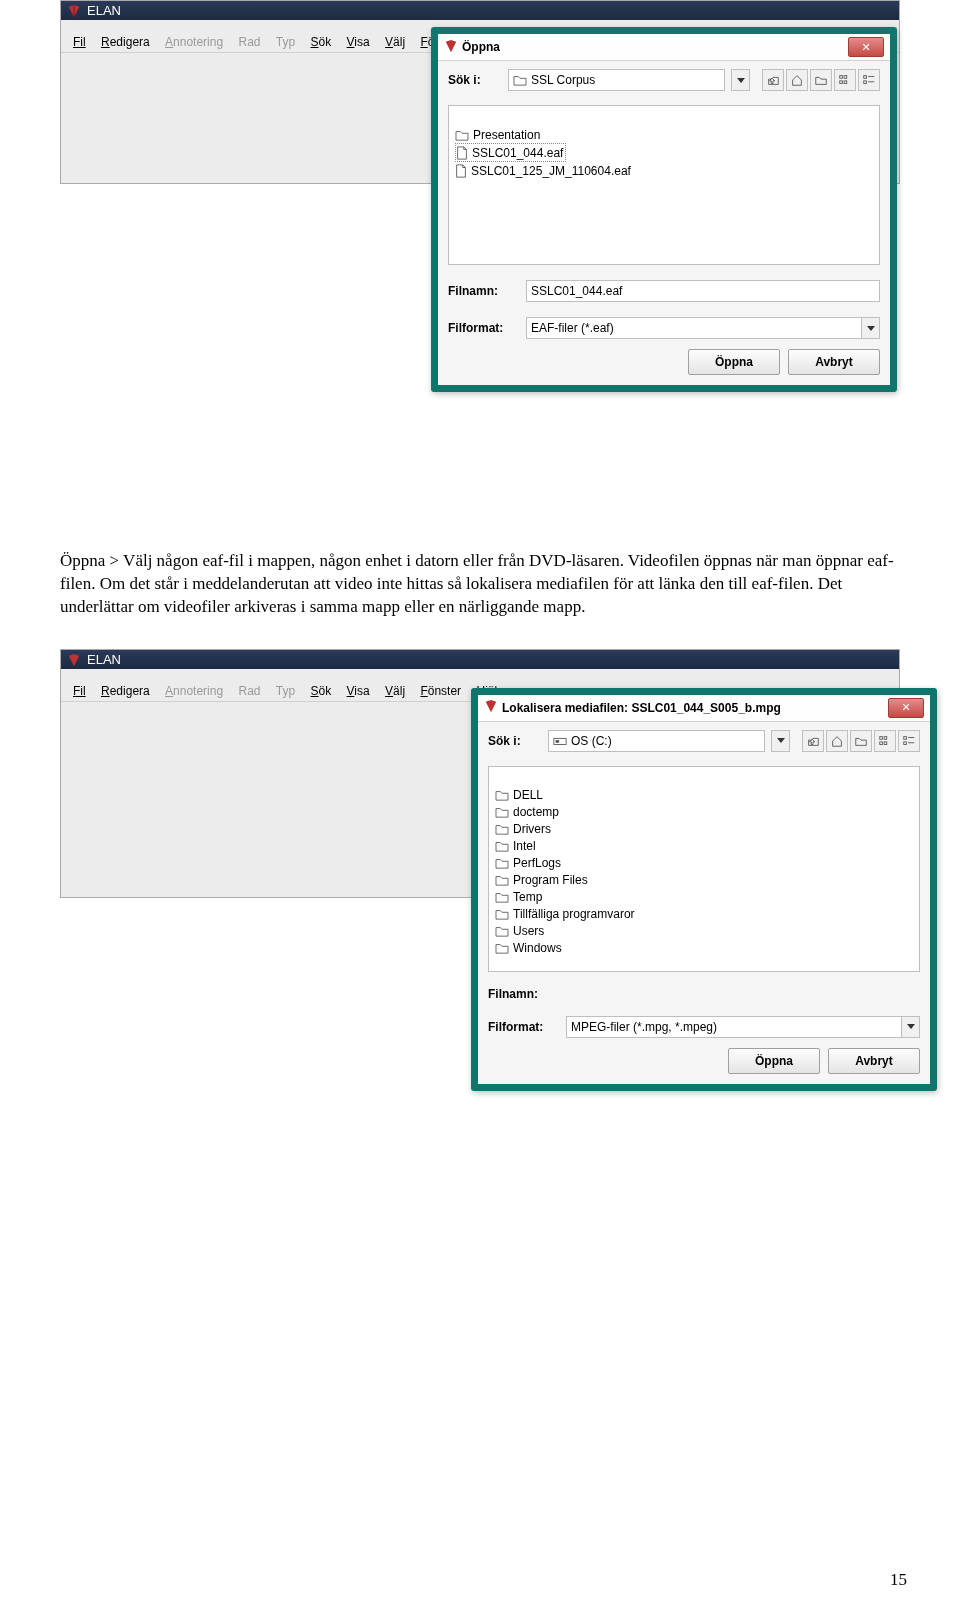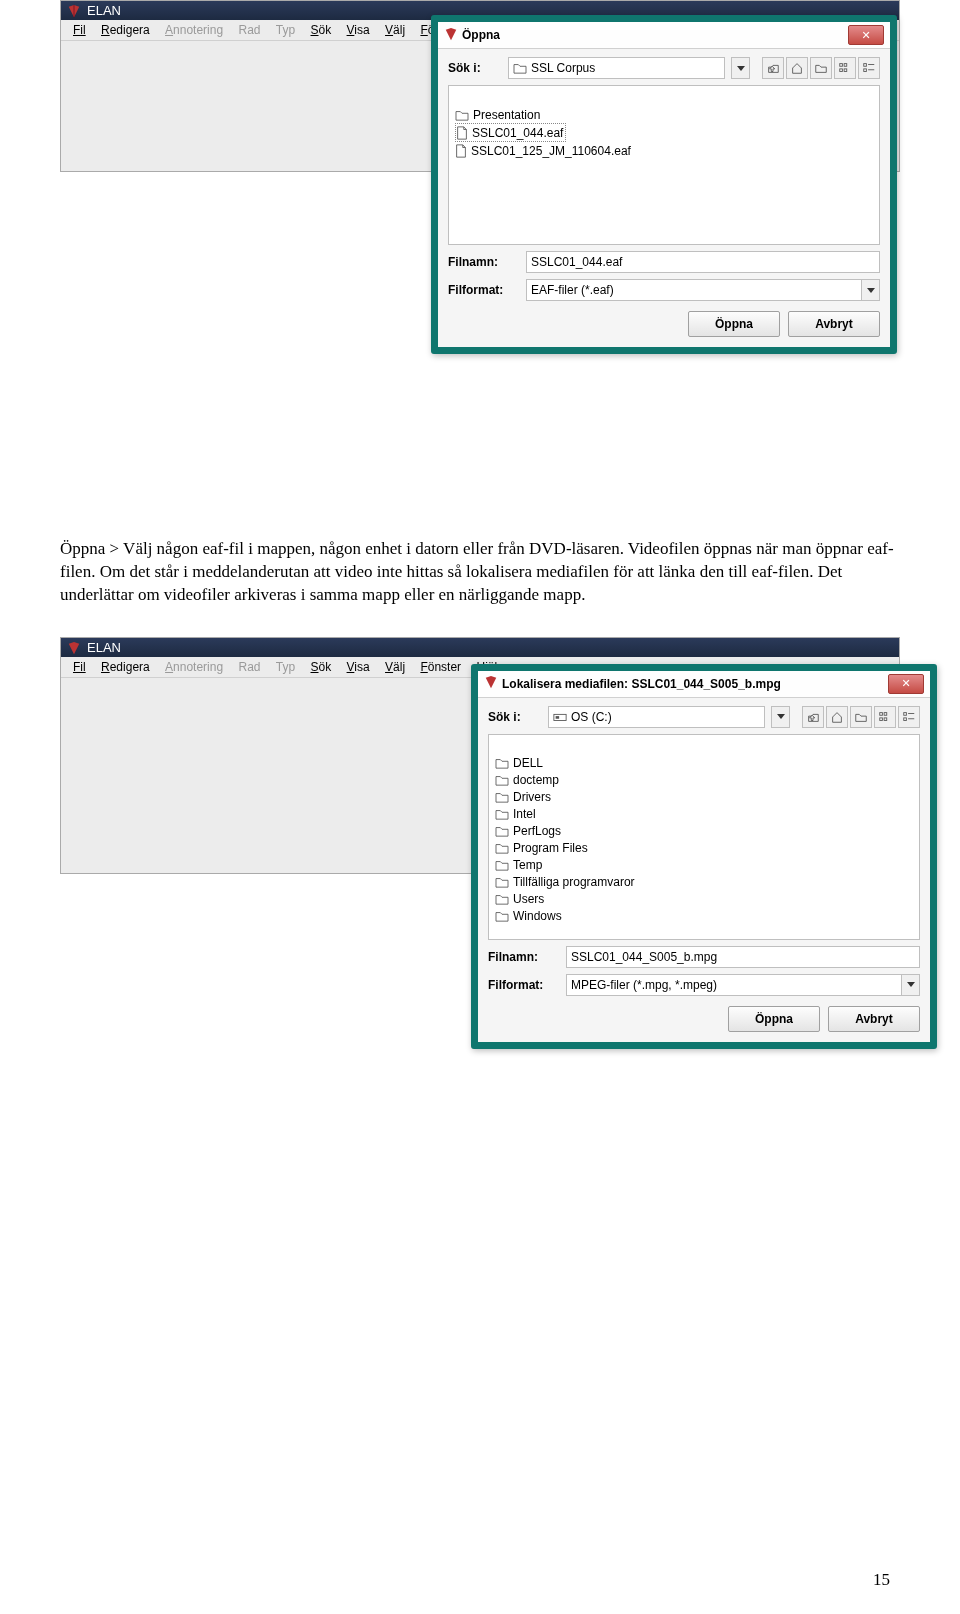--- a/index.html
+++ b/index.html
@@ -4,65 +4,65 @@
 <style>
   html, body { margin: 0; padding: 0; background: #fff; font-family: Arial, Helvetica, sans-serif; color: #000; }
   .page { width: 960px; margin: 0 auto; position: relative; min-height: 1614px; }
 
   
   .elan-window { border: 1px solid #aaa; margin: 0 60px 0 60px; }
   .elan-titlebar { background: linear-gradient(to bottom, #2b3a5a, #1d2a41); color: #fff; font-size: 13px; padding: 2px 6px; display: flex; align-items: flex-end; }
   .elan-titlebar .app-icon { width: 14px; height: 14px; margin-right: 6px; display: inline-block; }
   .app-icon svg { width: 14px; height: 14px; }
   .elan-menubar { background: #ececec; font-size: 12px; padding: 2px 6px; border-bottom: 1px solid #d0d0d0; }
-  .menu-item { display: inline-block; padding: 1px 6px; }
+  .menu-item { display: inline-block; padding: 1px 6px; margin-top: 12px; }
   .menu-item u { text-decoration: underline; }
   .menu-disabled { color: #9a9a9a; }
   .client-area-top { background: #ececec; height: 130px; position: relative; }
   .client-area-bottom { background: #ececec; height: 195px; position: relative; }
 
   
   .dialog { position: absolute; border: 7px solid #0f766e; border-radius: 3px; background: #f5f5f5; box-shadow: 1px 2px 6px rgba(0,0,0,0.25); overflow: hidden; font-size: 12px; }
   .dialog-title { display: flex; align-items: center; justify-content: space-between; background: #fefefe; padding: 3px 6px; border-bottom: 1px solid #d0d0d0; }
   .dialog-title .t-left { display: flex; align-items: center; gap: 4px; font-weight: bold; font-size: 12px; }
   .close-btn { width: 34px; height: 18px; background: linear-gradient(to bottom, #e48c8c, #c54b44); border: 1px solid #a03a34; border-radius: 2px; display: flex; align-items: center; justify-content: center; color: #fff; font-size: 11px; line-height: 1; }
   .dialog-body { padding: 8px 10px 10px 10px; }
 
-  .lookin-row { display: flex; align-items: center; gap: 6px; margin-bottom: 6px; }
+  .lookin-row { display: flex; align-items: center; gap: 6px; margin-bottom: 14px; }
   .lookin-label { font-weight: bold; font-size: 12px; width: 54px; }
   .lookin-select { flex: 1; background: #fff; border: 1px solid #bfbfbf; height: 20px; display: flex; align-items: center; padding: 0 4px; gap: 4px; }
   .folder-tiny { width: 14px; height: 12px; display: inline-block; }
   .folder-tiny svg, .file-tiny svg, .drive-tiny svg { width: 100%; height: 100%; }
   .drive-tiny { width: 14px; height: 12px; display: inline-block; }
   .file-tiny { width: 12px; height: 14px; display: inline-block; }
   .dropdown-btn { width: 17px; height: 20px; border: 1px solid #bfbfbf; background: #f0f0f0; display: flex; align-items: center; justify-content: center; }
   .tri-down { width: 0; height: 0; border-left: 4px solid transparent; border-right: 4px solid transparent; border-top: 5px solid #333; }
   .iconbar { display: flex; gap: 2px; margin-left: 6px; }
   .toolbtn { width: 20px; height: 20px; border: 1px solid #bfbfbf; background: #f0f0f0; display: flex; align-items: center; justify-content: center; }
   .toolbtn svg { width: 14px; height: 14px; }
 
   .file-listing { background: #fff; border: 1px solid #bfbfbf; width: 100%; padding: 20px 6px; box-sizing: border-box; }
   .file-listing.h-160 { height: 160px; }
   .file-listing.h-170 { height: 206px; }
   .file-row { display: flex; align-items: center; gap: 4px; height: 17px; font-size: 12px; }
   .file-row.selected { border: 1px dotted #888; padding-right: 2px; width: max-content; }
 
-  .field-row { display: flex; align-items: center; gap: 8px; margin-top: 6px; }
+  .field-row { display: flex; align-items: center; gap: 8px; margin-top: 15px; }
   .field-label { font-weight: bold; font-size: 12px; width: 70px; }
   .field-input { flex: 1; background: #fff; border: 1px solid #bfbfbf; height: 20px; padding: 0 4px; display: flex; align-items: center; font-size: 12px; }
   .field-select-wrap { flex: 1; display: flex; align-items: center; }
   .field-select { flex: 1; background: #fff; border: 1px solid #bfbfbf; border-right: none; height: 20px; padding: 0 4px; display: flex; align-items: center; font-size: 12px; }
 
   .buttons-row { display: flex; justify-content: flex-end; gap: 8px; margin-top: 10px; }
   .push-button { min-width: 70px; height: 24px; border: 1px solid #a0a0a0; background: linear-gradient(to bottom, #fdfdfd, #e4e4e4); border-radius: 2px; font-size: 12px; font-weight: bold; display: flex; align-items: center; justify-content: center; padding: 0 10px; }
 
   
   .para { margin: 36px 60px 30px 60px; font-family: "Times New Roman", Times, serif; font-size: 17px; line-height: 1.35; }
 
-  .page-num { position: absolute; right: 70px; bottom: 24px; font-family: "Times New Roman", Times, serif; font-size: 17px; }
+  .page-num { position: absolute; right: 53px; bottom: 24px; font-family: "Times New Roman", Times, serif; font-size: 17px; }
 
   .dialog.d1 { top: -26px; left: 370px; width: 452px; }
   .dialog.d2 { top: -14px; left: 410px; width: 452px; }
 </style>
 </head>
 <body>
 
 <div class="page">
 
   <div class="elan-window">
@@ -345,23 +345,20 @@
               </div>
             <div class="file-row">
                 <span class="folder-tiny"><svg viewBox="0 0 16 14">
                     <path d="M1 3 L6 3 L8 5 L15 5 L15 13 L1 13 Z" fill="none" stroke="#555"></path>
                   </svg></span>
                 <span>Windows</span>
               </div>
           </div>
           <div class="field-row">
             <span class="field-label">Filnamn:</span>
-            <div class="field-input">
-                <span>SSLC01_044_S005_b.mpg</span>
-              </div>
           </div>
           <div class="field-row">
             <span class="field-label">Filformat:</span>
             <div class="field-select-wrap">
               <div class="field-select">
                   <span>MPEG-filer (*.mpg, *.mpeg)</span>
                 </div>
               <div class="dropdown-btn">
                   <span class="tri-down"></span>
                 </div>

